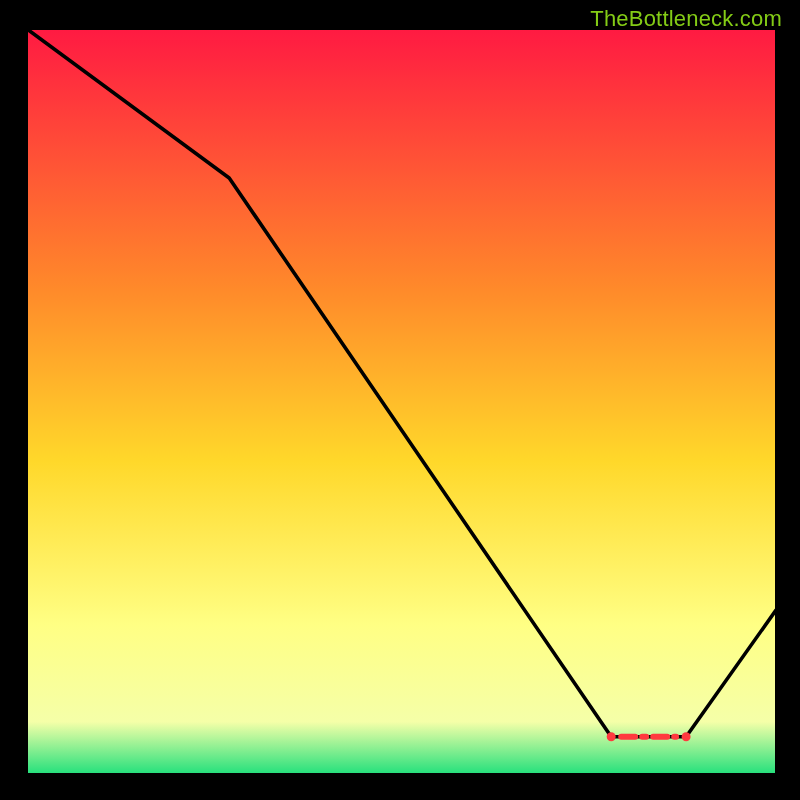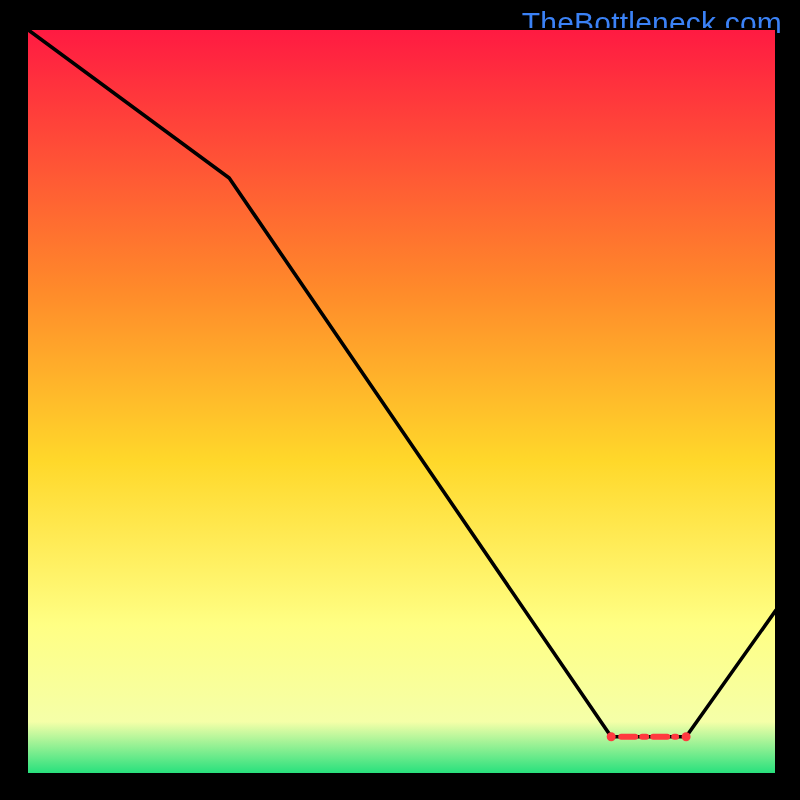--- a/index.html
+++ b/index.html
@@ -14,22 +14,22 @@
   .stage {
     position: relative;
     width: 800px;
     height: 800px;
     background: #000;
   }
   .watermark {
     position: absolute;
     top: 6px;
     right: 18px;
-    color: #3b82f6;
-    font-size: 30px;
+    color: #84cc16;
+    font-size: 22px;
     font-weight: 400;
     letter-spacing: 0.2px;
   }
   svg.plot {
     position: absolute;
     left: 0;
     top: 0;
   }
 </style>
 </head>

